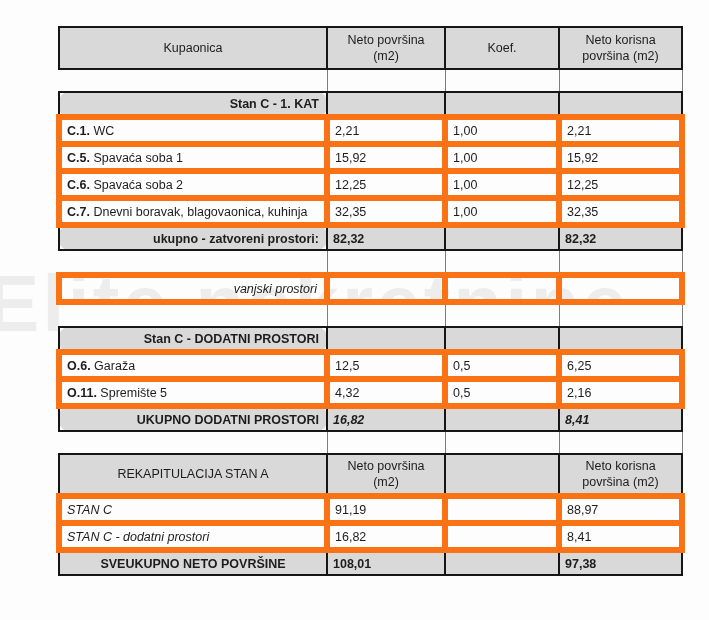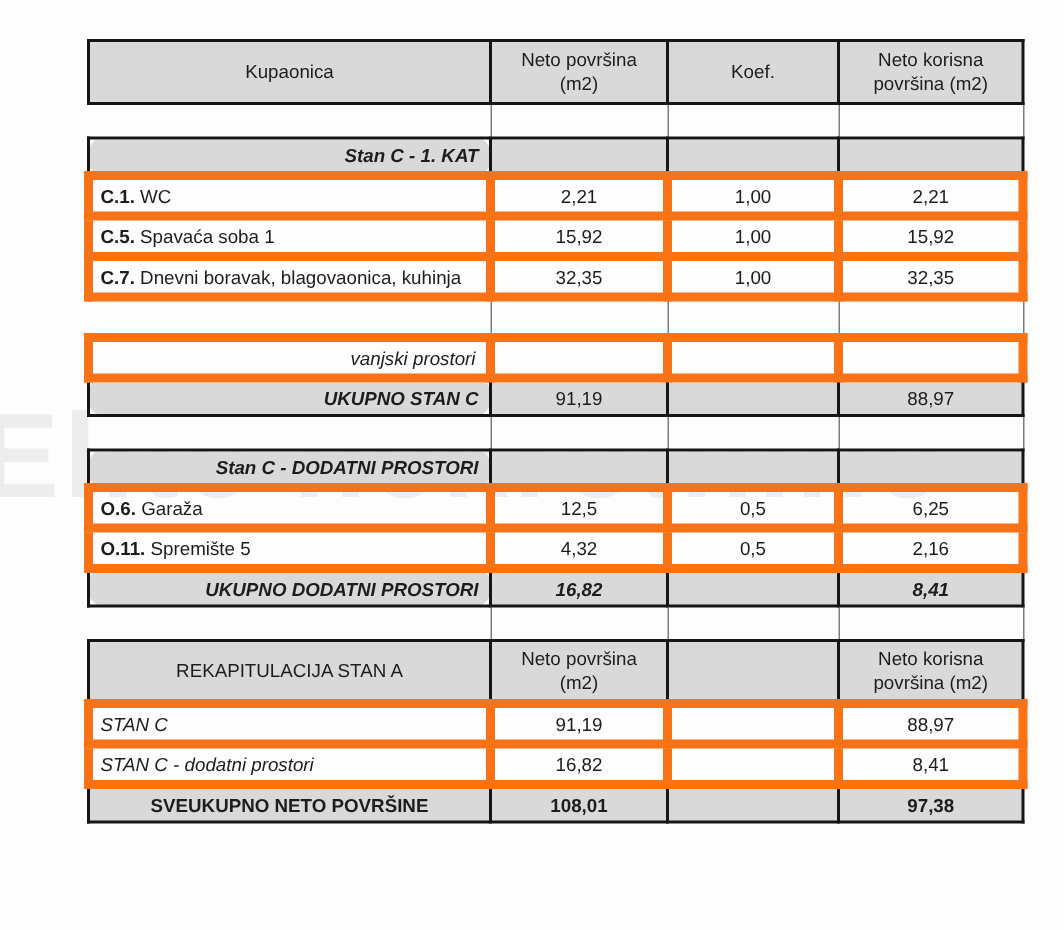--- a/index.html
+++ b/index.html
@@ -24,23 +24,23 @@
   }
   tr{height:21px;}
   tr.header-row{height:42px;}
   tr.row-thin td{border:6px solid #f97316;}
   tr.row-strong td{border:2px solid #161616;}
   tr.row-shade td{background:#d9d9d9;}
   tr.spacer td{border:none;background:#fdfdfd;}
   tr.spacer td.sp-mid{border-left:1px solid #7d7d7d;}
   tr.spacer td.sp-end{border-left:1px solid #7d7d7d;border-right:1px solid #7d7d7d;}
   td.center{text-align:center;}
-  td.num{text-align:center;}
+  td.num{text-align:left;}
   td.lbl-right{text-align:right;padding-right:7px;}
-  .emph{font-weight:bold;font-style:italic;border-radius:10px;}
+  .emph{font-weight:bold;border-radius:10px;}
   .it{font-style:italic;margin-top:17px;}
   .code{font-weight:bold;}
   td.vs-b{font-weight:bold;}
   td.vs-bi{font-weight:bold;font-style:italic;}
   .hdr-line{line-height:16px;}
 </style>
 </head>
 <body>
 
 <div class="watermark">Elite nekretnine</div>
@@ -88,42 +88,48 @@
           <td class="num">1,00</td>
           <td class="num">2,21</td>
         </tr>
         <tr class="row-thin">
           <td><span class="code">C.5.</span> Spavaća soba 1</td>
           <td class="num">15,92</td>
           <td class="num">1,00</td>
           <td class="num">15,92</td>
         </tr>
         <tr class="row-thin">
+          <td><span class="code">C.6.</span> Spavaća soba 2</td>
+          <td class="num">12,25</td>
+          <td class="num">1,00</td>
+          <td class="num">12,25</td>
+        </tr>
+        <tr class="row-thin">
           <td><span class="code">C.7.</span> Dnevni boravak, blagovaonica, kuhinja</td>
           <td class="num">32,35</td>
           <td class="num">1,00</td>
           <td class="num">32,35</td>
         </tr>
+        <tr class="row-strong row-shade">
+          <td class="lbl-right emph">ukupno - zatvoreni prostori:</td>
+          <td class="num vs-b">82,32</td>
+          <td></td>
+          <td class="num vs-b">82,32</td>
+        </tr>
         <tr class="spacer" style="height: 17px;">
           <td></td>
           <td class="sp-mid"></td>
           <td class="sp-mid"></td>
           <td class="sp-end"></td>
         </tr>
         <tr class="row-thin">
           <td class="lbl-right it">vanjski prostori</td>
           <td></td>
           <td></td>
           <td></td>
-        </tr>
-        <tr class="row-strong row-shade">
-          <td class="lbl-right emph">UKUPNO STAN C</td>
-          <td class="num">91,19</td>
-          <td></td>
-          <td class="num">88,97</td>
         </tr>
         <tr class="spacer" style="height: 9px;">
           <td></td>
           <td class="sp-mid"></td>
           <td class="sp-mid"></td>
           <td class="sp-end"></td>
         </tr>
         <tr class="row-strong row-shade">
           <td class="lbl-right emph">Stan C - DODATNI PROSTORI</td>
           <td></td>

